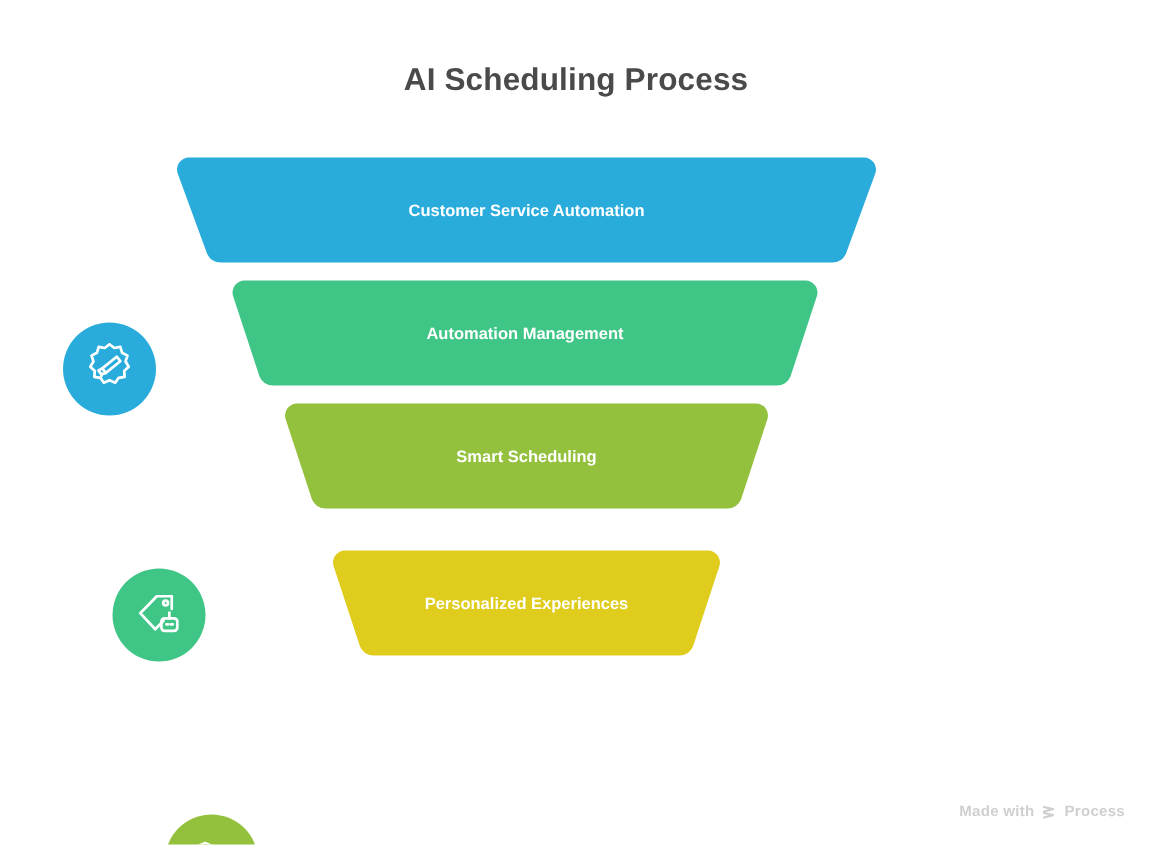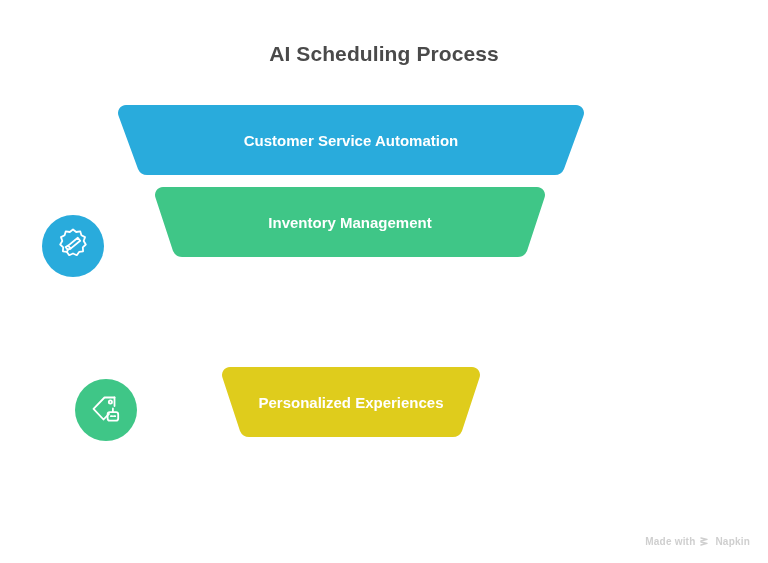--- a/index.html
+++ b/index.html
@@ -65,21 +65,21 @@
   }
 
   .band-label {
     position: absolute;
     top: 0;
     height: 72px;
     display: flex;
     align-items: center;
     justify-content: center;
     color: #ffffff;
-    font-size: 15px;
+    font-size: 11px;
     font-weight: bold;
     line-height: 1.28;
     text-align: center;
     pointer-events: none;
     white-space: pre-line;
   }
 
   
   #row-1 { top: 105px; }
   #row-1 .stage-icon { left: 42px; top: 110px; }
@@ -163,23 +163,44 @@
         <path d="M27.9 19.4 V23.2"></path>
         <path d="M25.9 27.2 h1.3 M28.9 27.2 h1.3"></path>
       </svg>
     </div>
     <div class="stage-band">
       <svg width="390" height="72" viewBox="0 0 390 72">
         <path d="M8,0 H382 a8,8 0 0 1 7.4,11 L372,64 a10,10 0 0 1 -9.2,6 H27.2 a10,10 0 0 1 -9.2,-6
                  L0.6,11 A8,8 0 0 1 8,0 Z" fill="#3FC687"></path>
       </svg>
     </div>
-    <div class="band-label">Inventory Management</div>
-  </div>
-
+    <div class="band-label">Automation Management</div>
+  </div>
+
+  <div class="funnel-row" id="row-3">
+    <div class="stage-icon" style="background:#94C13D;">
+      <svg width="42" height="42" viewBox="0 0 42 42" fill="none" stroke="#ffffff" stroke-width="1.8" stroke-linecap="round" stroke-linejoin="round">
+        <path d="M16.8 9.0 L7.5 13.0 L16.8 17.0 L26.0 13.0 Z"></path>
+        <path d="M11.0 15.0 V19.2 C13.5 21.0 20.1 21.0 22.6 19.2 V15.0"></path>
+        <path d="M26.0 13.0 C28.6 14.2 28.8 17.6 25.4 18.4 C22.8 19.0 22.8 21.6 25.4 22.4"></path>
+        <rect x="17.4" y="22.4" width="13.4" height="10.4" rx="2.4"></rect>
+        <circle cx="21.4" cy="26.3" r="1.0"></circle>
+        <circle cx="26.6" cy="26.3" r="1.0"></circle>
+        <path d="M17.4 29.4 H30.8"></path>
+        <path d="M21.6 29.4 V32.8 M26.4 29.4 V32.8"></path>
+      </svg>
+    </div>
+    <div class="stage-band">
+      <svg width="322" height="72" viewBox="0 0 322 72">
+        <path d="M8,0 H314 a8,8 0 0 1 7.4,11 L304,64 a10,10 0 0 1 -9.2,6 H27.2 a10,10 0 0 1 -9.2,-6
+                 L0.6,11 A8,8 0 0 1 8,0 Z" fill="#94C13D"></path>
+      </svg>
+    </div>
+    <div class="band-label">Smart Scheduling</div>
+  </div>
 
   <div class="funnel-row" id="row-4">
 
     <div class="stage-band">
       <svg width="258" height="72" viewBox="0 0 258 72">
         <path d="M8,0 H250 a8,8 0 0 1 7.4,11 L240,64 a10,10 0 0 1 -9.2,6 H27.2 a10,10 0 0 1 -9.2,-6
                  L0.6,11 A8,8 0 0 1 8,0 Z" fill="#DFCC1C"></path>
       </svg>
     </div>
     <div class="band-label">Personalized Experiences</div>
@@ -187,16 +208,16 @@
 
 
   <div id="watermark">
     <span>Made with</span>
     <span class="wm-logo">
       <svg width="12" height="11" viewBox="0 0 12 11" fill="none" stroke="#cfcfcf" stroke-width="1.5" stroke-linecap="round" stroke-linejoin="round">
         <path d="M2 2 L8 3.4 L2 5"></path>
         <path d="M2 6 L8 7.4 L2 9"></path>
       </svg>
     </span>
-    <span>Napkin</span>
+    <span>Process</span>
   </div>
 
 </div>
 
 </body></html>

